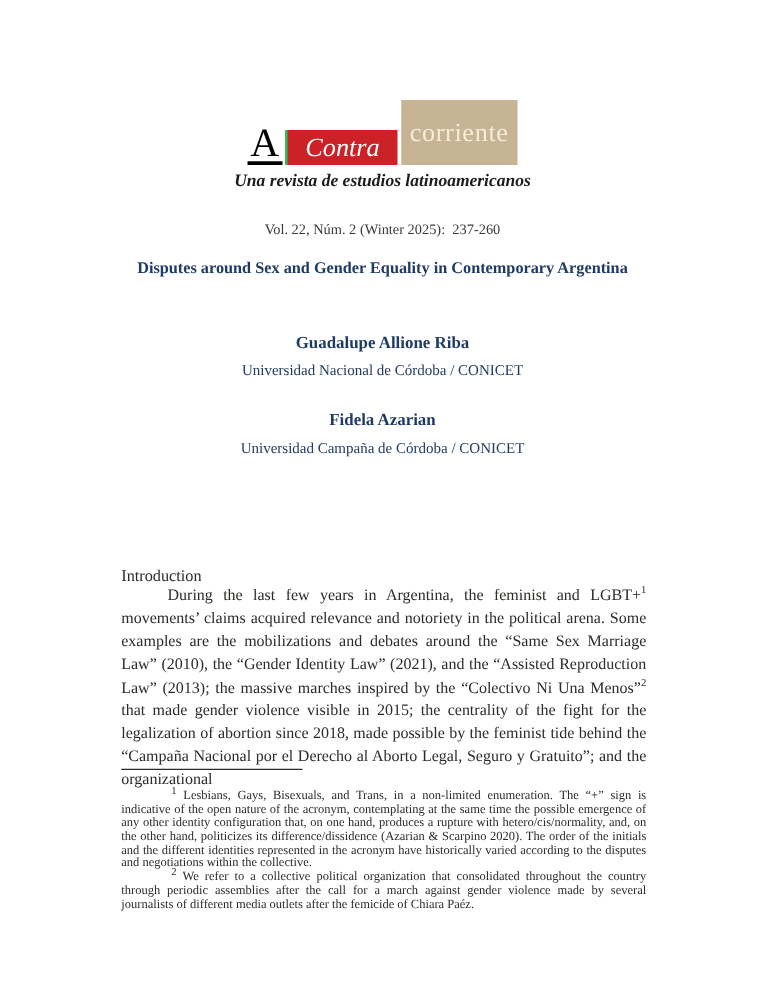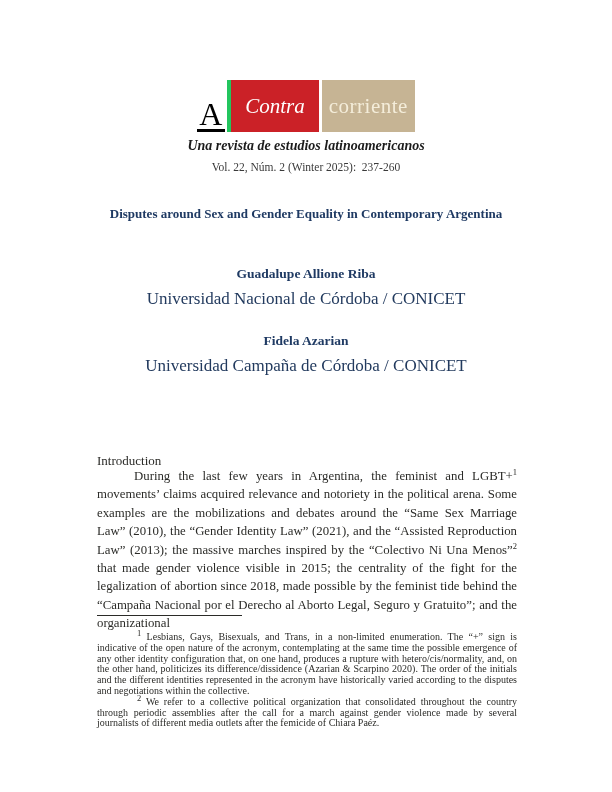--- a/index.html
+++ b/index.html
@@ -19,49 +19,49 @@
   .logo-a{
     font-size:32px;line-height:28px;
     padding:0 3px 1px 2px;
     border-bottom:3px solid #000;
     color:#000;
   }
   .logo-box{height:28px;display:flex;align-items:center;font-size:21px;}
   .logo-red{
     background:#cb2127;color:#ffffff;
     font-style:italic;
-    padding:12px 14px;margin-left:2px;
-    border-left:4px solid #22c55e;
+    padding:0 14px;margin-left:2px;
+    border-left:2px solid #22c55e;
   }
   .logo-tan{
     background:#c6b494;color:#f4edda;
     padding:12px 7px;margin-left:3px;
     letter-spacing:0.5px;
   }
   .tagline{
     margin-top:6px;
     font-size:14px;font-weight:bold;font-style:italic;
     color:#1b1b1b;
   }
   .issue-line{
-    margin-top:7px;
+    margin-top:24px;
     font-size:11.5px;color:#3a3a3a;
     white-space:pre;
   }
 
   
   .title{
     position:absolute;top:206px;left:0;width:100%;
     margin:0;text-align:center;
     font-size:13px;font-weight:bold;
     color:#1f3a63;
   }
   .authors{position:absolute;top:266px;left:0;width:100%;text-align:center;color:#223a5e;}
   .author-name{font-size:13.5px;font-weight:bold;color:#1f3a63;}
-  .author-affil{font-size:17px;margin-top:7px;}
+  .author-affil{font-size:12px;margin-top:7px;}
   .author-2{margin-top:24px;}
 
   
   .section-heading{
     position:absolute;top:453px;left:97px;
     margin:0;font-size:13px;font-weight:normal;
   }
   .body-par{
     position:absolute;top:467px;left:97px;width:420px;
     margin:0;

